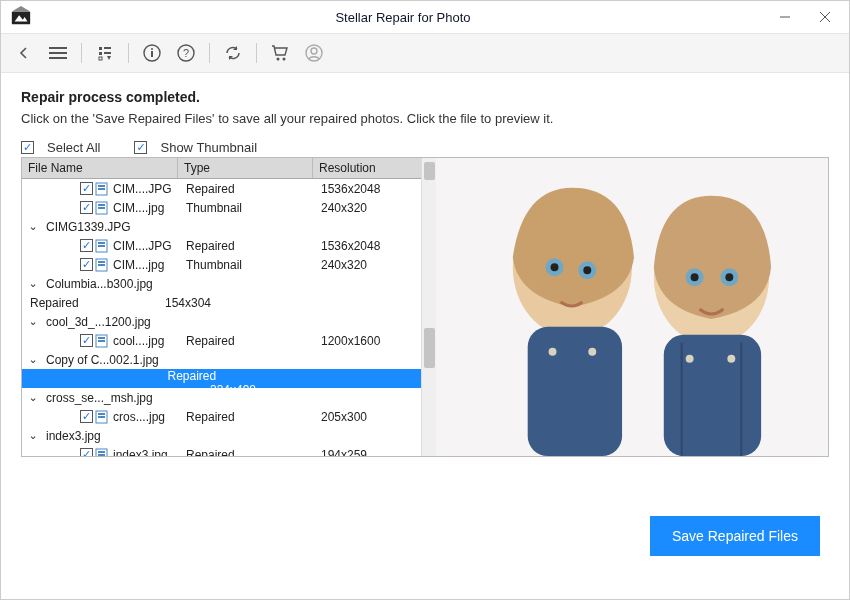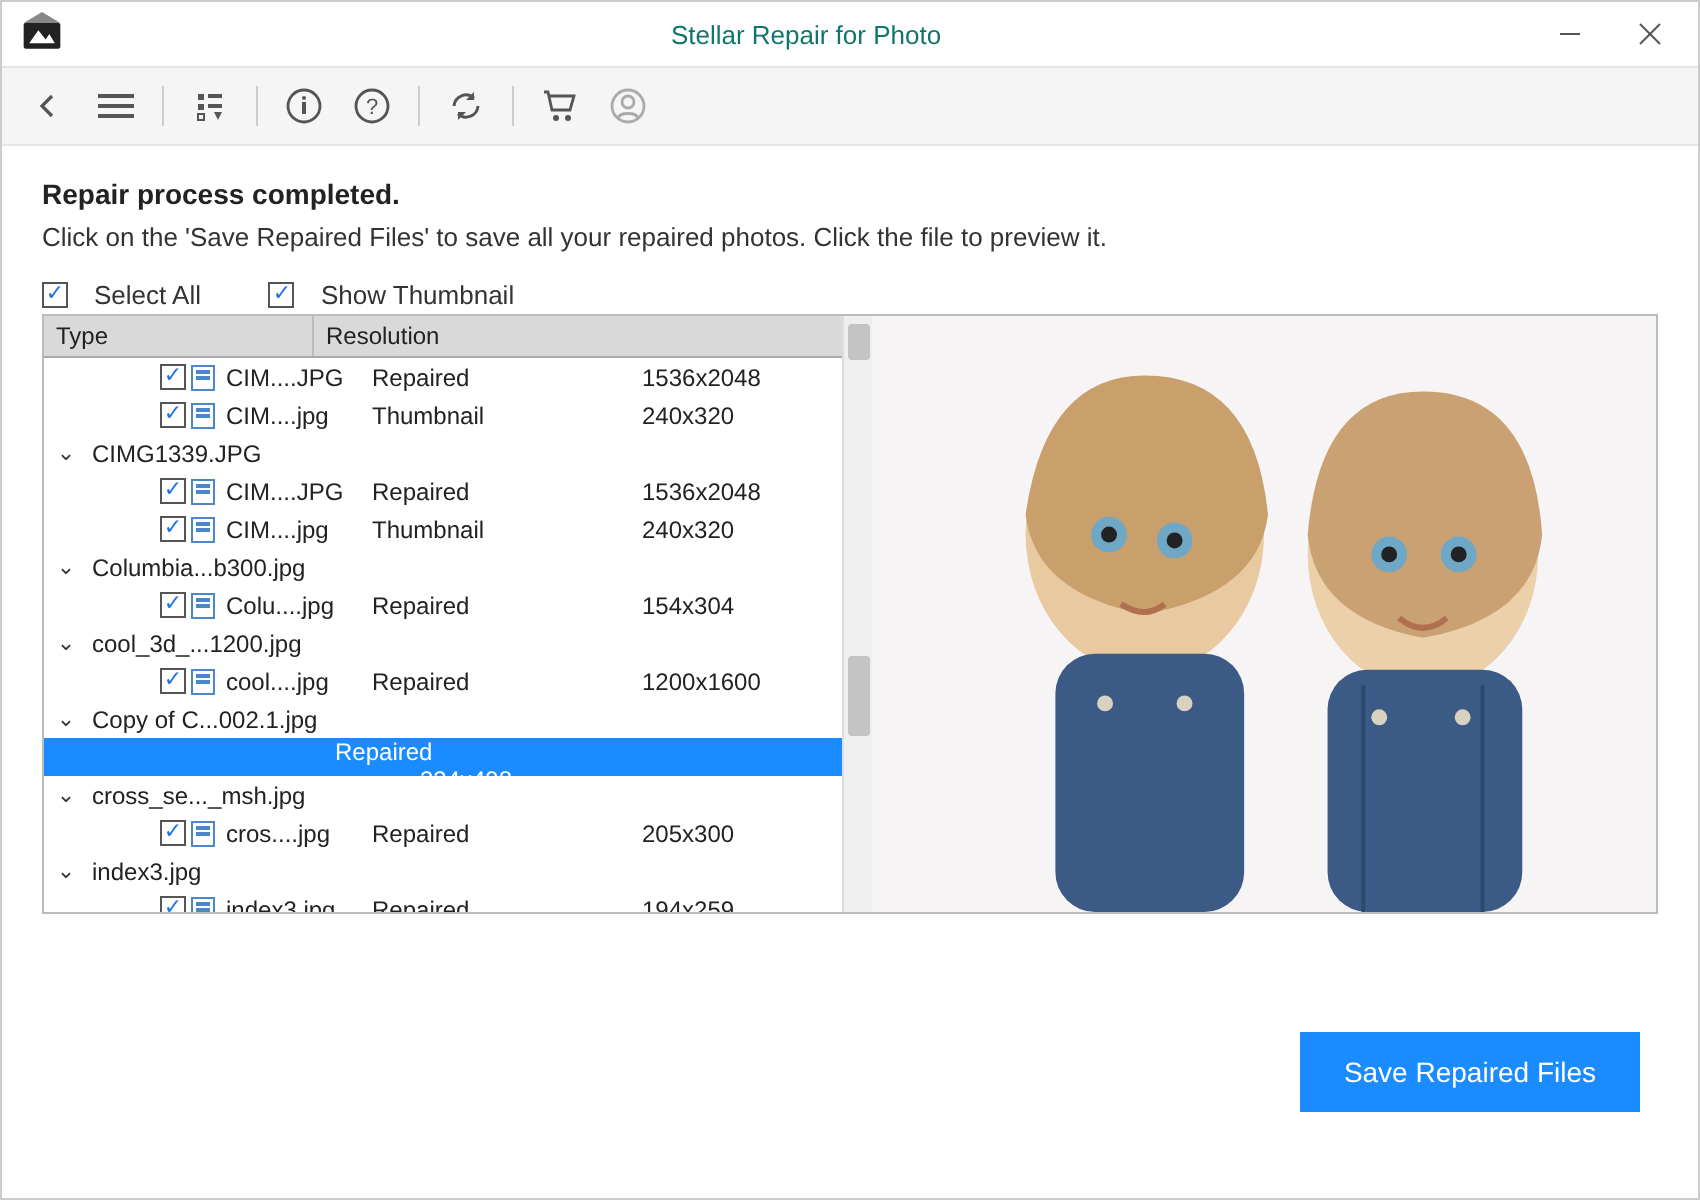--- a/index.html
+++ b/index.html
@@ -1,19 +1,19 @@
 <!DOCTYPE html>
 <html><head>
 <meta charset="utf-8">
 <style>
   * { box-sizing: border-box; margin: 0; padding: 0; font-family: "Segoe UI", Arial, sans-serif; }
   body { background: #fff; width: 850px; height: 600px; overflow: hidden; border: 1px solid #ccc; }
   .titlebar { height: 32px; display: flex; align-items: center; padding: 0 4px; background: #fff; }
   .titlebar .logo { width: 24px; height: 24px; margin: 0 8px 0 4px; display: flex; align-items: center; justify-content: center; }
-  .titlebar .title { flex: 1; text-align: center; font-size: 13px; color: #0f766e; }
+  .titlebar .title { flex: 1; text-align: center; font-size: 13px; color: #0f172a; }
   .titlebar .winbtn { width: 40px; height: 32px; display: flex; align-items: center; justify-content: center; color: #555; cursor: pointer; }
   .toolbar { height: 40px; background: #f5f5f5; border-top: 1px solid #e5e5e5; border-bottom: 1px solid #e5e5e5; display: flex; align-items: center; padding: 0 12px; gap: 12px; }
   .toolbar .tbtn { width: 22px; height: 22px; display:flex; align-items:center; justify-content:center; color:#555; cursor:pointer; }
   .toolbar .sep { width:1px; height:20px; background:#ccc; }
   .content { padding: 16px 20px 12px; }
   .head-title { font-size: 14px; font-weight: 600; color:#222; margin-bottom:6px; }
   .head-sub { font-size: 13px; color:#333; margin-bottom:14px; }
   .checks { display:flex; align-items:center; gap:12px; margin-bottom:2px; font-size:13px; color:#333; }
   .check { display:flex; align-items:center; gap:13px; cursor:pointer; }
   .cb { width:13px; height:13px; border:1px solid #555; display:inline-flex; align-items:center; justify-content:center; background:#fff; }
@@ -144,20 +144,21 @@
     <span style="width:10px"></span>
     <span class="check">
       <span class="cb checked"></span>
       <span>Show Thumbnail</span>
     </span>
   </div>
 
   <div class="main-split">
     <div class="grid-wrap">
       <div class="grid-header">
+        <div class="gh col-name">File Name</div>
         <div class="gh col-type">Type</div>
         <div class="gh col-res">Resolution</div>
       </div>
       <div class="grid-body" id="grid-body">
           <div class="row">
             <div class="ncell">
               <span class="exp">·</span>
               <span class="indent"></span>
               <span class="cb checked"></span>
               <span class="fico">
@@ -227,33 +228,20 @@
             </div>
             <div class="tcell">Thumbnail</div>
             <div class="rcell">240x320</div>
           </div>
           <div class="grouprow">
             <span class="exp">⌄</span>
             <span style="width:6px"></span>
             <span>Columbia...b300.jpg</span>
           </div>
           <div class="row">
-            <div class="ncell">
-              <span class="exp">·</span>
-              <span class="indent"></span>
-              <span class="cb checked"></span>
-              <span class="fico">
-                <svg width="13" height="14" viewBox="0 0 13 14">
-                  <rect x="1" y="1" width="11" height="12" fill="#fff" stroke="#4a88c7"></rect>
-                  <rect x="3" y="3" width="7" height="2" fill="#4a88c7"></rect>
-                  <rect x="3" y="6" width="7" height="2" fill="#4a88c7"></rect>
-                </svg>
-              </span>
-              <span>Colu....jpg</span>
-            </div>
             <div class="tcell">Repaired</div>
             <div class="rcell">154x304</div>
           </div>
           <div class="grouprow">
             <span class="exp">⌄</span>
             <span style="width:6px"></span>
             <span>cool_3d_...1200.jpg</span>
           </div>
           <div class="row">
             <div class="ncell">

